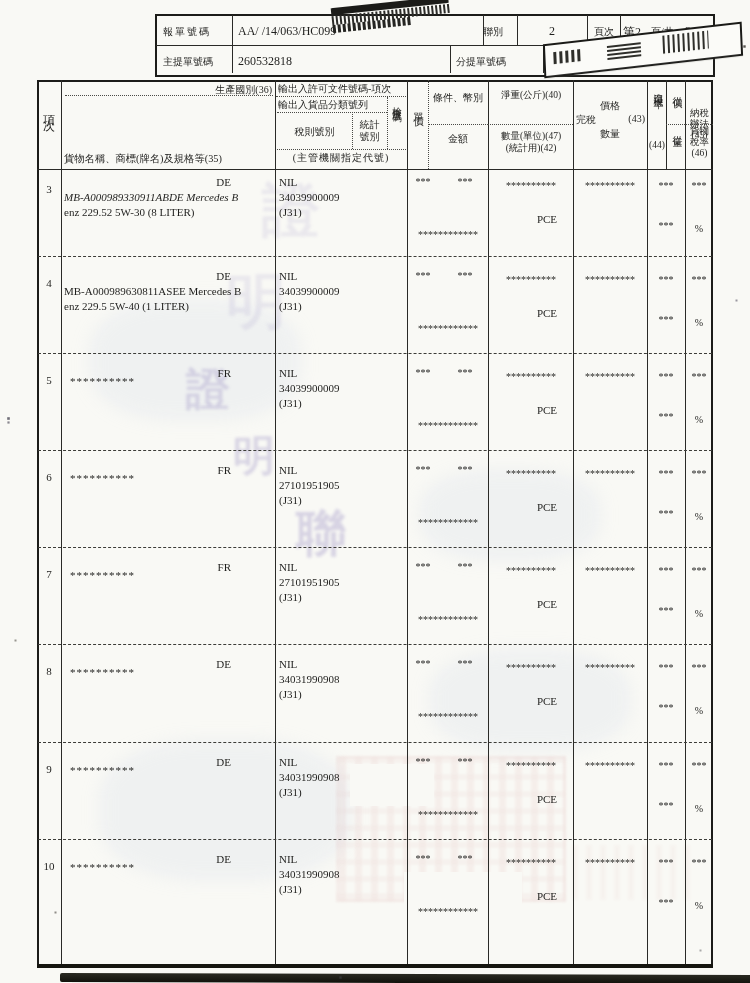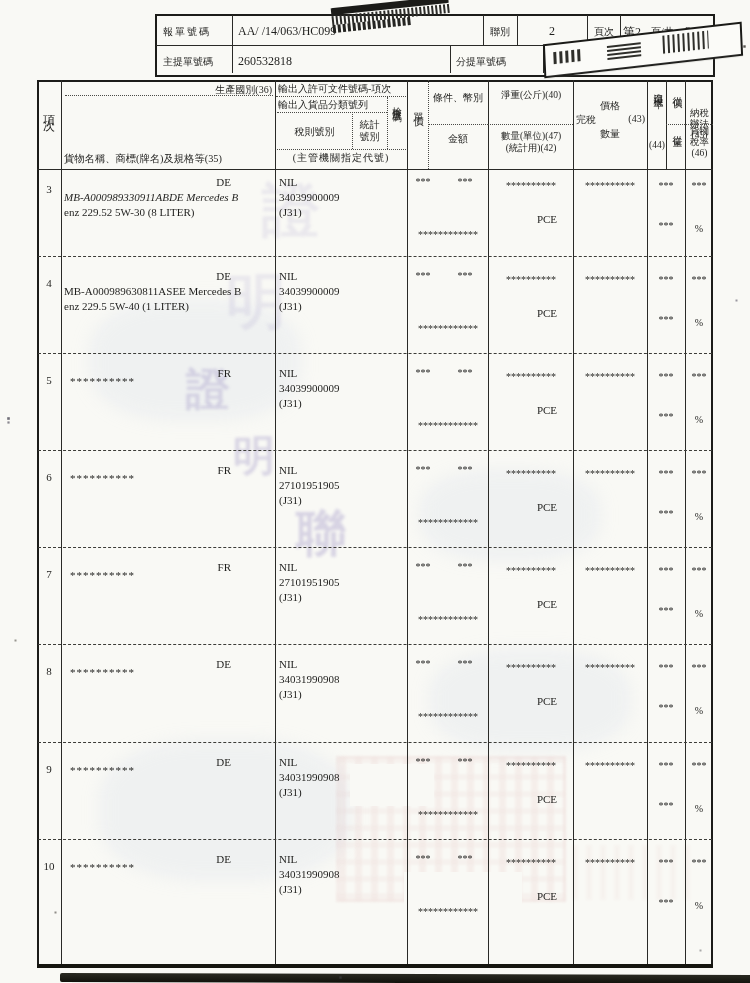--- a/index.html
+++ b/index.html
@@ -69,21 +69,21 @@
   <div class="vl" style="left:232px;top:15px;height:58px;"></div>
   <div class="vl" style="left:483px;top:15px;height:30px;"></div>
   <div class="vl" style="left:517px;top:15px;height:30px;"></div>
   <div class="vl" style="left:587px;top:15px;height:30px;"></div>
   <div class="vl" style="left:620px;top:15px;height:30px;"></div>
   <div class="vl" style="left:450px;top:45px;height:28px;"></div>
   <div class="vl" style="left:543px;top:45px;height:28px;"></div>
 
   <div class="lb" style="left:163px;top:25px;letter-spacing:2px;">報單號碼</div>
   <div class="lb t11" style="left:238px;top:24px;">AA/ /14/063/HC099</div>
-  <div class="lb" style="left:483px;top:25px;width:34px;text-align:center;">聯別</div>
+  <div class="lb" style="left:483px;top:25px;width:34px;text-align:left;">聯別</div>
   <div class="lb t11" style="left:517px;top:24px;width:70px;text-align:center;">2</div>
   <div class="lb" style="left:588px;top:25px;width:32px;text-align:center;">頁次</div>
   <div class="lb t11" style="left:623px;top:24px;">第2</div>
   <div class="lb" style="left:651px;top:25px;">頁/共</div>
   <div class="lb t11" style="left:685px;top:24px;">3</div>
   <div class="lb" style="left:699px;top:25px;">頁</div>
   <div class="lb" style="left:163px;top:55px;">主提單號碼</div>
   <div class="lb t11" style="left:238px;top:54px;">260532818</div>
   <div class="lb" style="left:456px;top:55px;">分提單號碼</div>
   <div class="lb t11" style="left:555px;top:54px;"></div>

